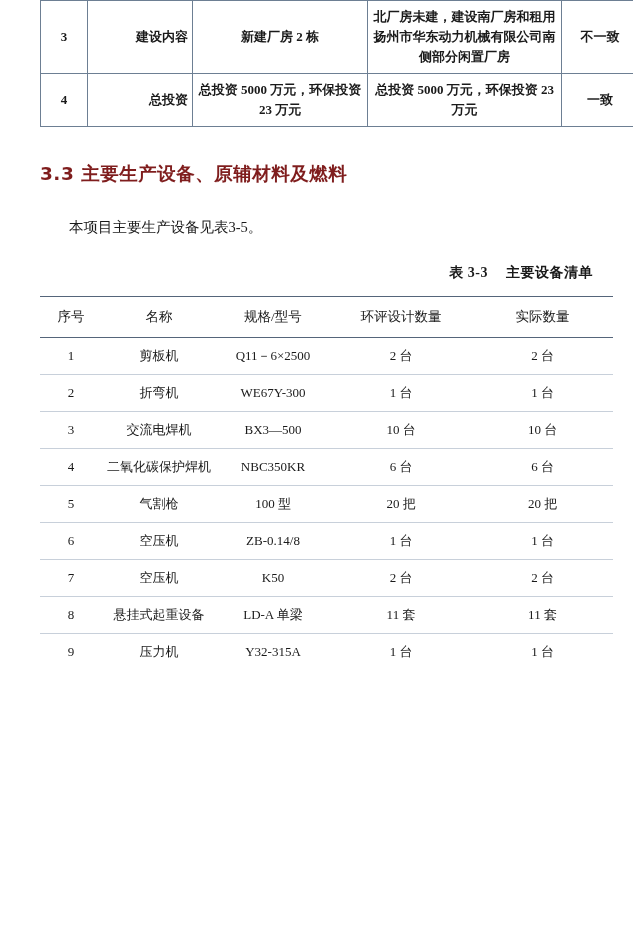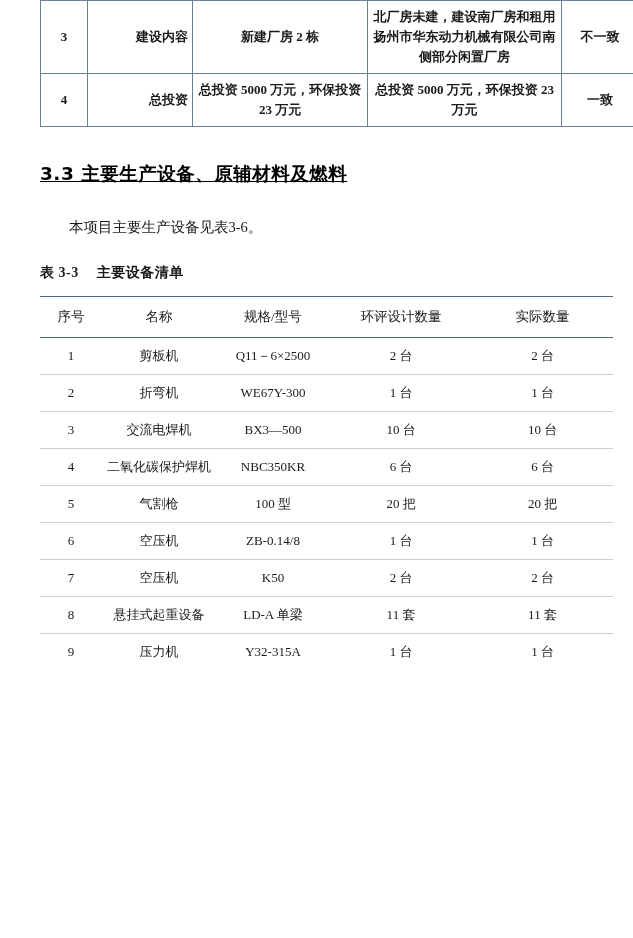--- a/index.html
+++ b/index.html
@@ -46,33 +46,32 @@
   .cmp .c3 { width: 185px; }
   .cmp .c4 { width: 68px; }
 
   
   .sec-heading {
     font-family: "DejaVu Sans", "Liberation Sans", sans-serif;
     font-weight: bold;
     font-size: 18.5px;
     letter-spacing: 0.5px;
     margin: 34px 0 0 0;
-    color: #000000;
-    text-decoration: underline;
+    color: #7f1d1d;
   }
 
   .para {
     font-size: 14.5px;
     margin: 30px 0 0 0;
     text-indent: 29px;
     line-height: 22px;
   }
 
   .tbl-caption {
-    text-align: left;
+    text-align: right;
     font-size: 14px;
     font-weight: bold;
     margin: 26px 0 10px 0;
     letter-spacing: 0.5px;
   }
   .tbl-caption .gap { display: inline-block; width: 18px; }
 
   
   table.eqp {
     width: 553px;
@@ -127,21 +126,21 @@
         <td class="c1">总投资</td>
         <td class="c2">总投资 5000 万元，环保投资 23 万元</td>
         <td class="c3">总投资 5000 万元，环保投资 23 万元</td>
         <td class="c4">一致</td>
       </tr>
     </tbody>
   </table>
 
   <h2 class="sec-heading">3.3 主要生产设备、原辅材料及燃料</h2>
 
-  <p class="para">本项目主要生产设备见表3-6。</p>
+  <p class="para">本项目主要生产设备见表3-5。</p>
 
   <div class="tbl-caption">
     <span>表 3-3</span><span class="gap"></span><span>主要设备清单</span>
   </div>
 
   <table class="eqp">
     <thead>
       <tr>
         <th class="e0">序号</th>
         <th class="e1">名称</th>

